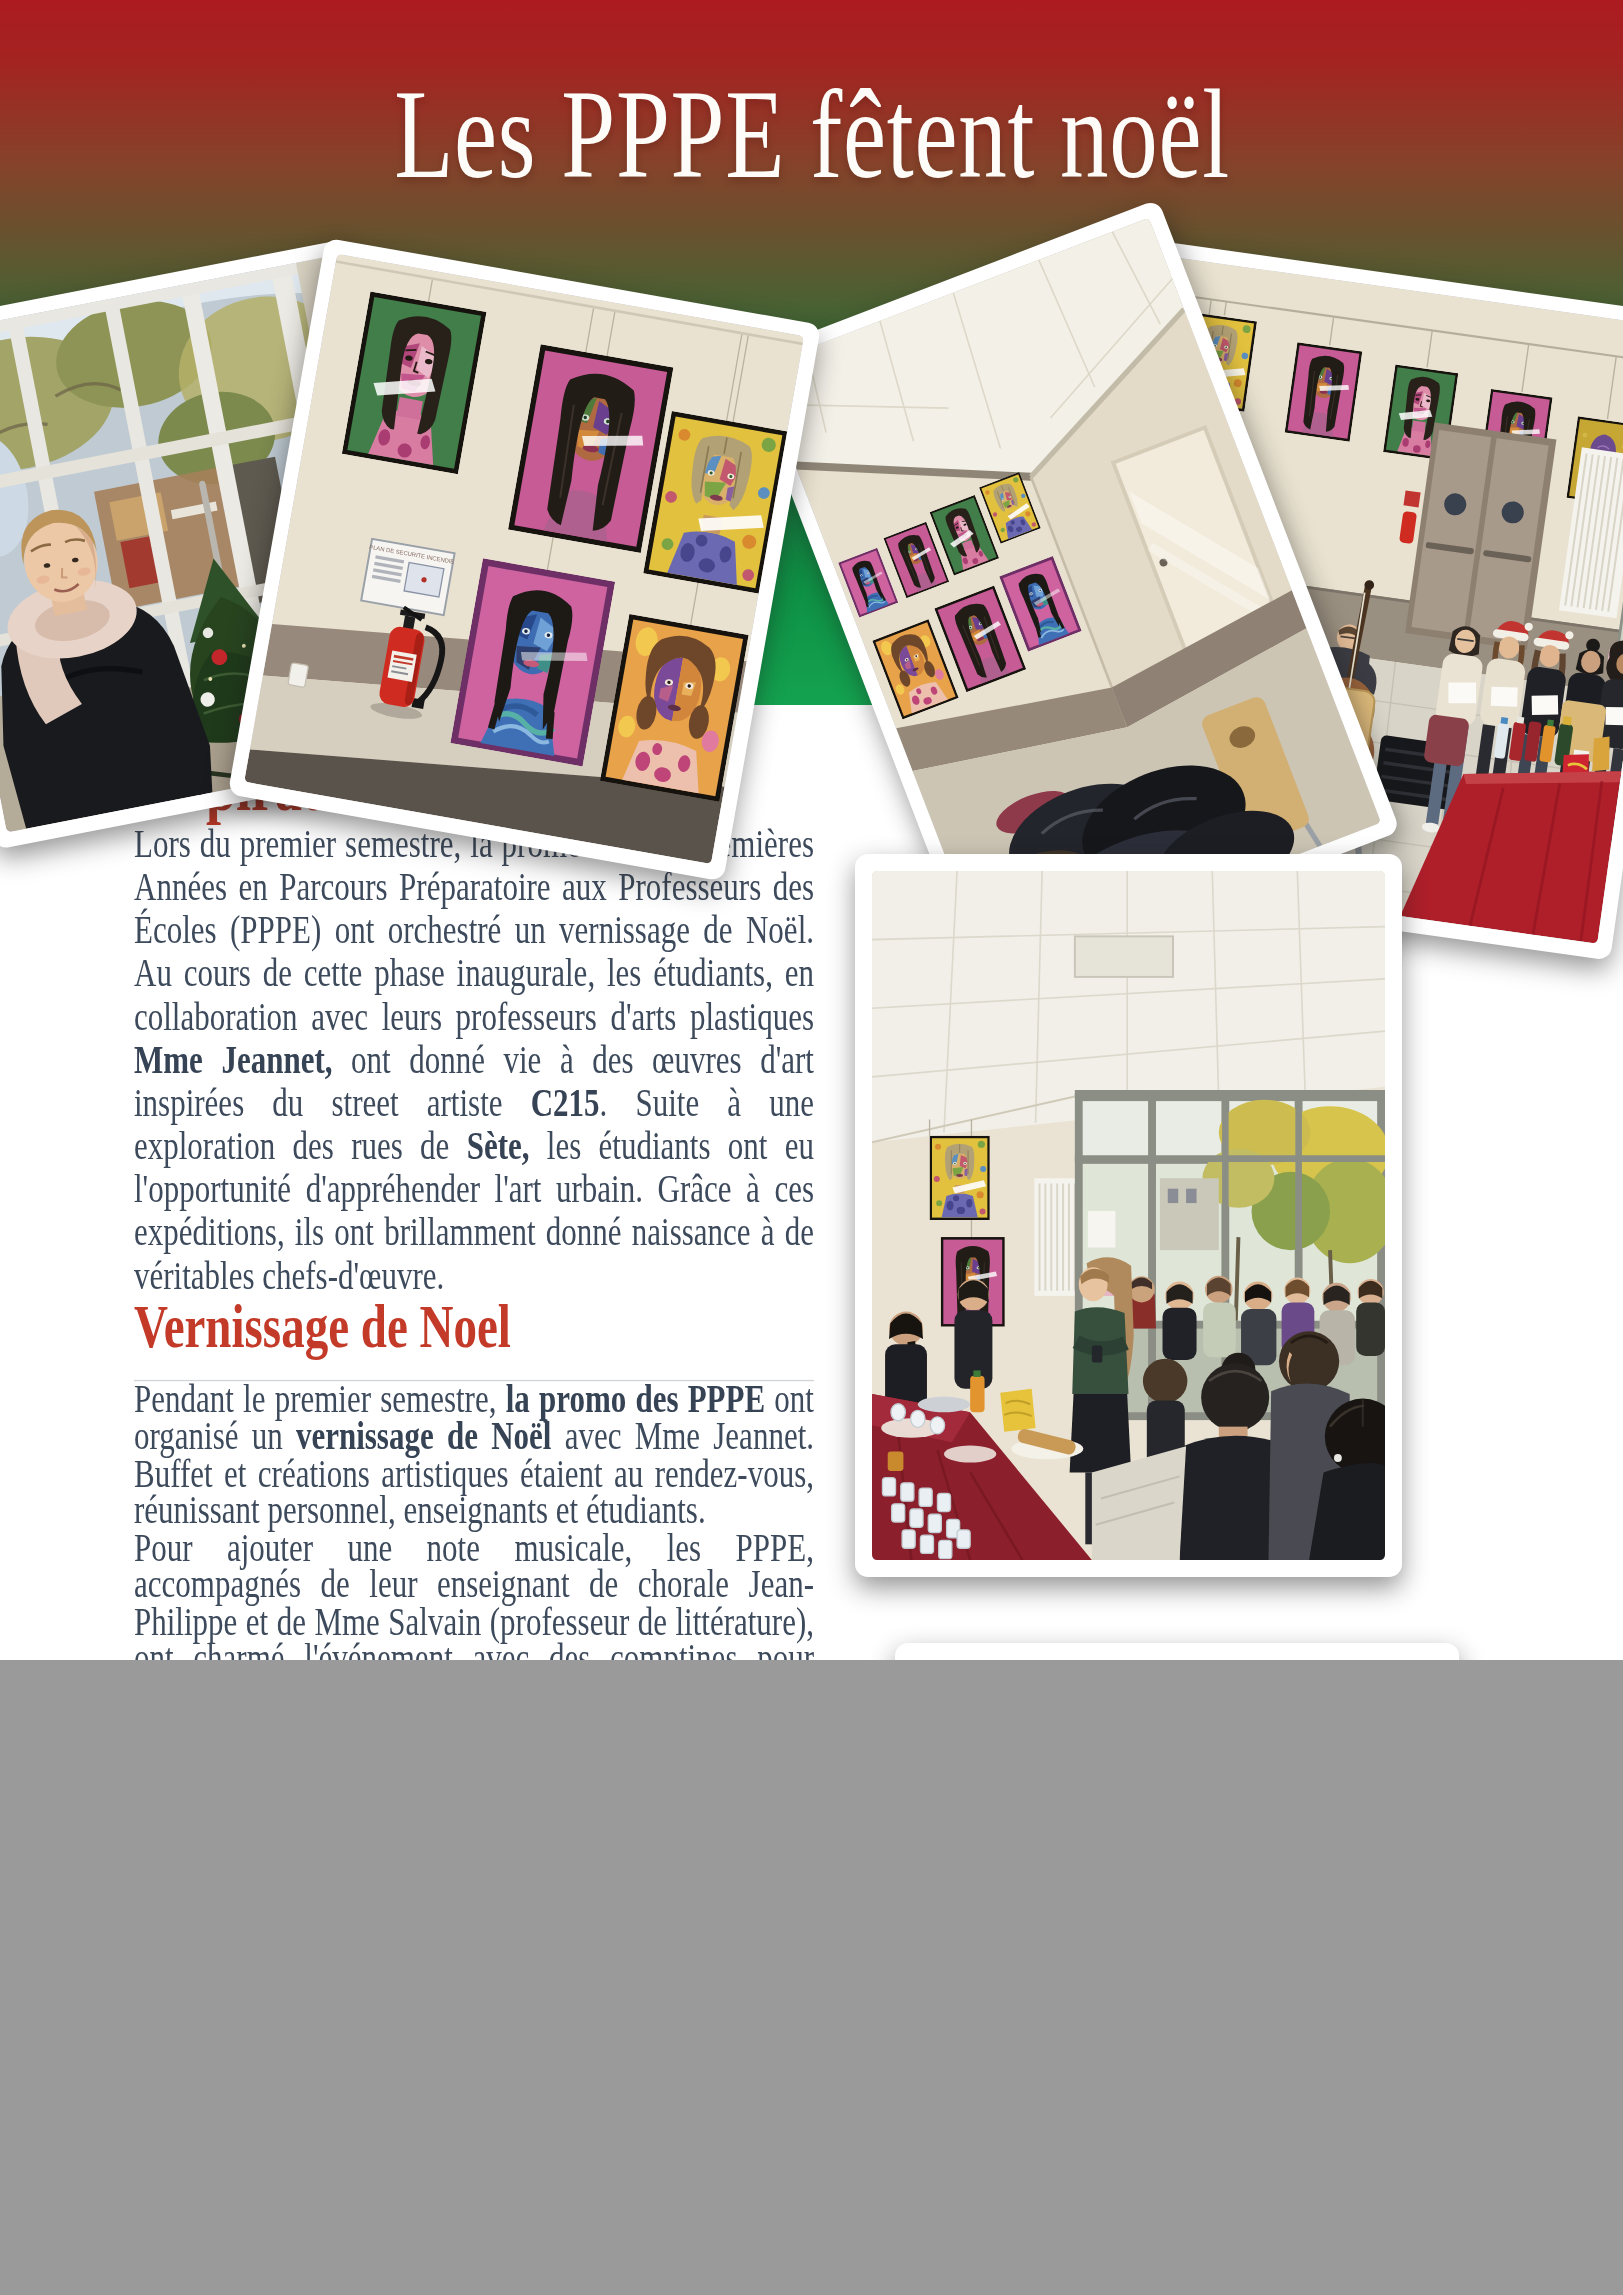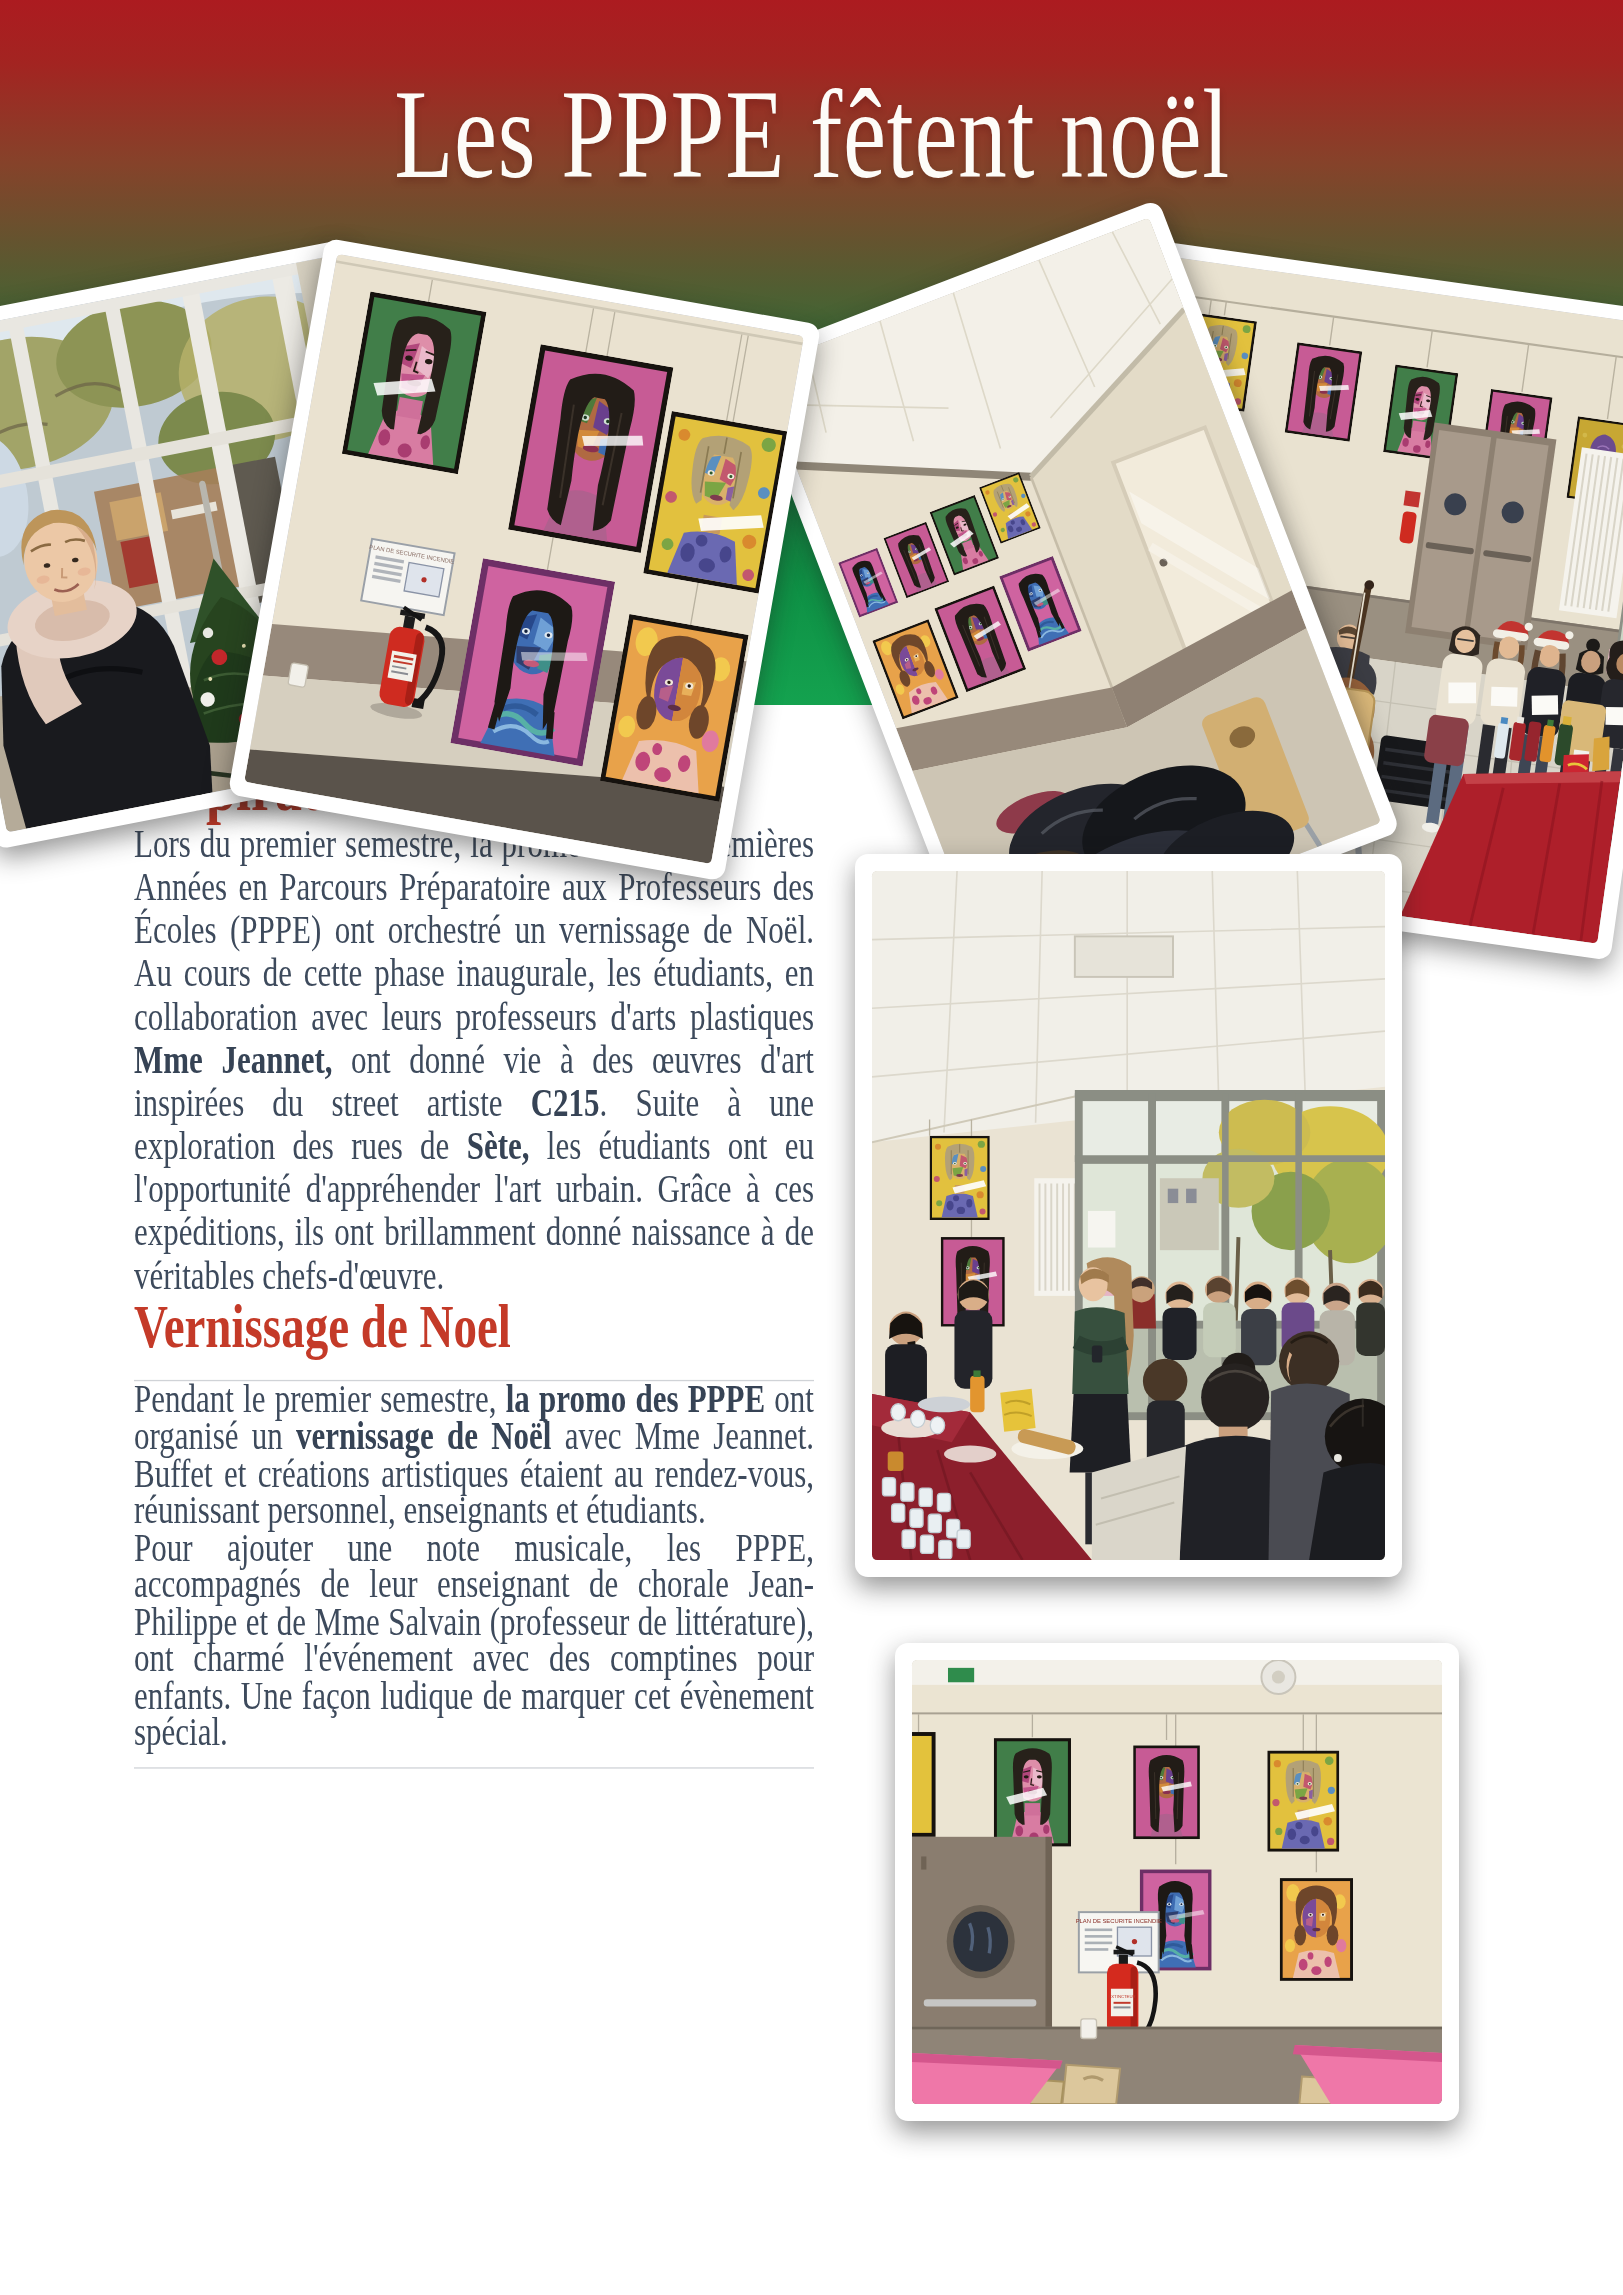--- a/index.html
+++ b/index.html
@@ -1,16 +1,16 @@
 <!DOCTYPE html>
 <html lang="fr" style="font-size:10.5px"><head>
 <meta charset="utf-8">
 <style>
   html,body{margin:0;padding:0;background:#9a9a9a;}
-  .page{position:relative;width:1624px;height:2295px;background:#ffffff;overflow:hidden;
+  .page{position:relative;width:1624px;height:1660px;background:#ffffff;overflow:hidden;
         font-family:"Liberation Serif","DejaVu Serif",serif;}
   
   .hdr{position:absolute;left:0;top:0;width:1624px;height:705px;
        background:linear-gradient(180deg,#ac1b20 0%,#a32421 9%,#86422a 23%,#5c5830 37%,
                   #2f7038 53%,#167f40 69%,#0f9246 84%,#14a24f 100%);}
   .title-band{position:absolute;left:0;top:63px;width:1624px;text-align:center;
        transform:scaleY(1.3);transform-origin:top center;}
   .title-band h1{margin:0;font-size:97px;font-weight:normal;color:#fdfcf8;letter-spacing:0.7px;
        text-shadow:0 2.6px 6.5px rgba(60,10,10,.25);}
   

